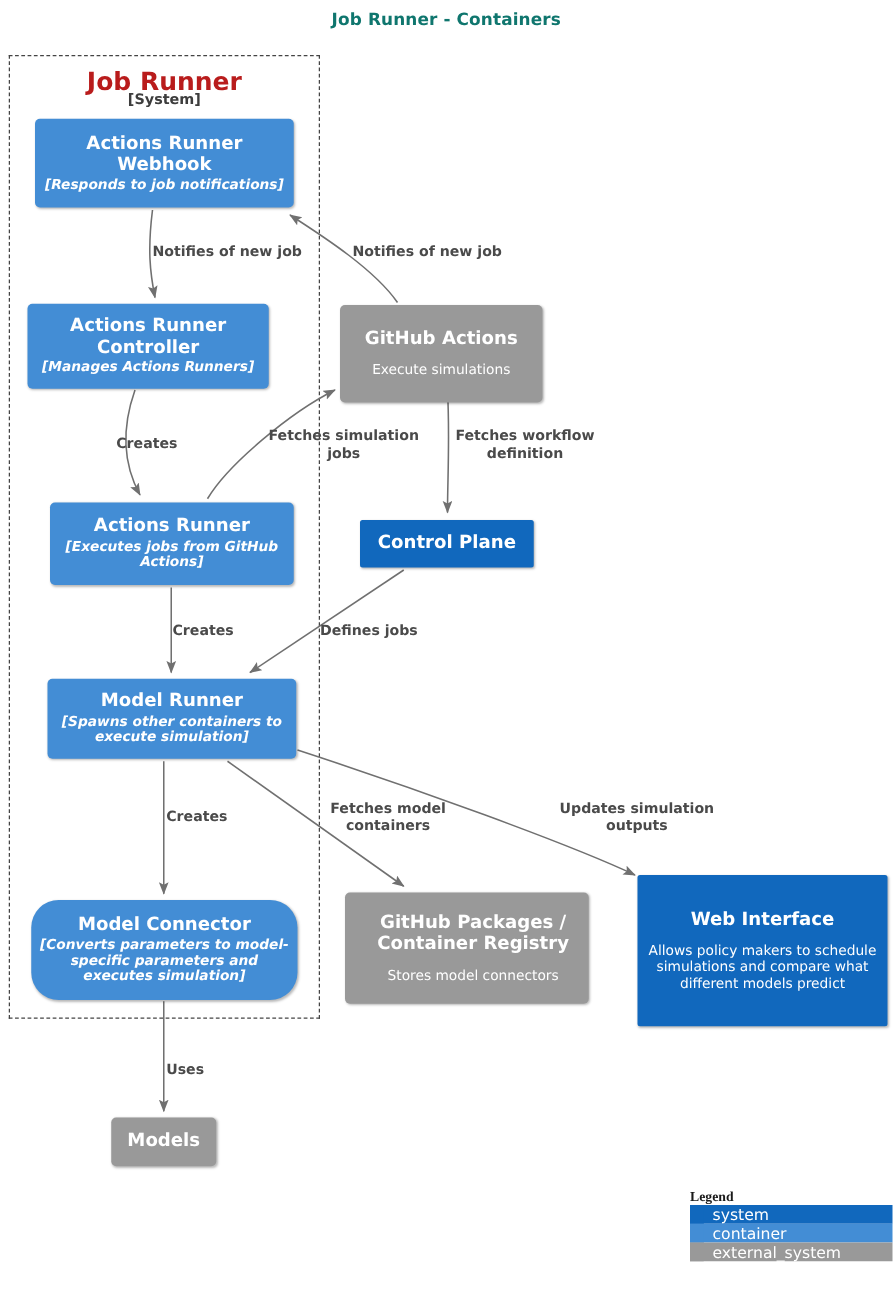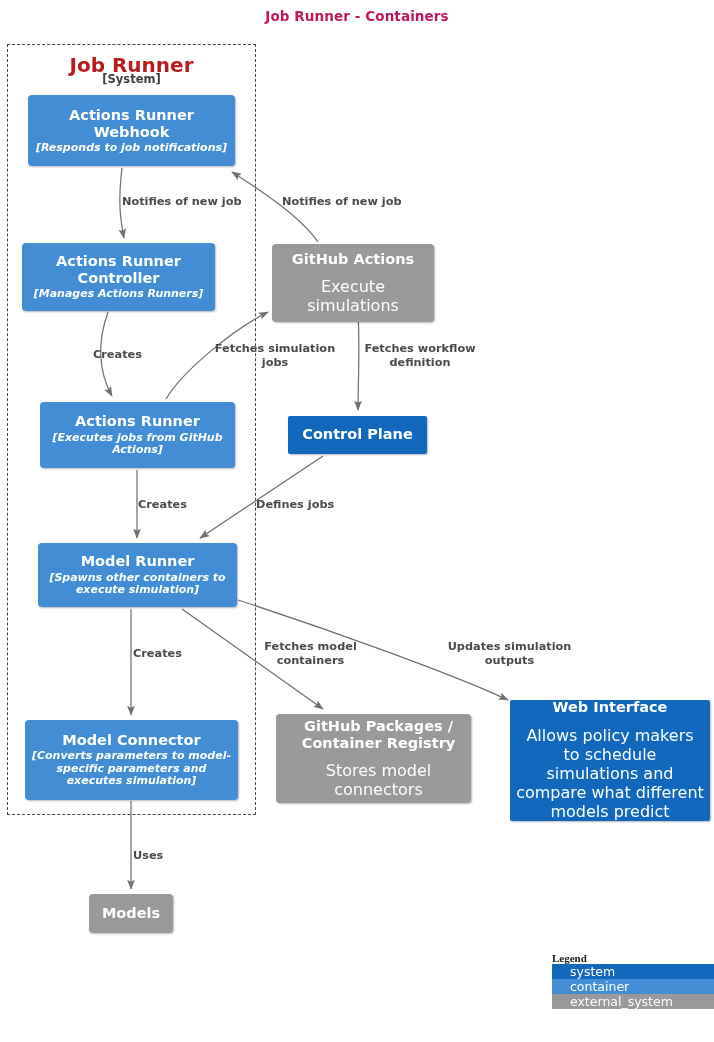--- a/index.html
+++ b/index.html
@@ -26,21 +26,21 @@
     pointer-events: none;
   }
 
   .diagram-title {
     position: absolute;
     left: 0; top: 8px;
     width: 714px;
     text-align: center;
     font-size: 13.5px;
     font-weight: bold;
-    color: #be185d;
+    color: #0f766e;
     letter-spacing: 0.1px;
   }
 
   .boundary {
     position: absolute;
     border: 1.6px dashed #444444;
     box-sizing: border-box;
     background: transparent;
   }
   .boundary-title {
@@ -92,21 +92,21 @@
     line-height: 1.18;
   }
   .node-tech {
     font-size: 11px;
     font-style: italic;
     font-weight: bold;
     line-height: 1.14;
     margin-top: 1px;
   }
   .node-desc {
-    font-size: 16px;
+    font-size: 11px;
     line-height: 1.2;
     margin-top: 9px;
     font-weight: normal;
   }
   .node.external .node-title { font-size: 14.5px; }
 
   .edge-label {
     position: absolute;
     font-size: 11.3px;
     font-weight: bold;
@@ -205,21 +205,21 @@
         <div class="node-title">Actions Runner</div>
         <div class="node-tech">[Executes jobs from GitHub Actions]</div>
       </div>
       <div class="node system" style="left: 288px; top: 416px; width: 139px; height: 38px;">
         <div class="node-title">Control Plane</div>
       </div>
       <div class="node container" style="left: 38px; top: 543px; width: 199px; height: 64px;">
         <div class="node-title">Model Runner</div>
         <div class="node-tech">[Spawns other containers to execute simulation]</div>
       </div>
-      <div class="node container" style="left: 25px; top: 720px; width: 213px; height: 80px;">
+      <div class="node container" style="left: 25px; top: 720px; width: 213px; height: 80px; border-radius: 22px;">
         <div class="node-title">Model Connector</div>
         <div class="node-tech">[Converts parameters to model-specific parameters and executes simulation]</div>
       </div>
       <div class="node external" style="left: 276px; top: 714px; width: 195px; height: 89px; padding-left: 16px;">
         <div class="node-title">GitHub Packages /<br>Container Registry</div>
         <div class="node-desc">Stores model connectors</div>
       </div>
       <div class="node system" style="left: 510px; top: 700px; width: 200px; height: 121px;">
         <div class="node-title">Web Interface</div>
         <div class="node-desc">Allows policy makers to schedule simulations and compare what different models predict</div>

